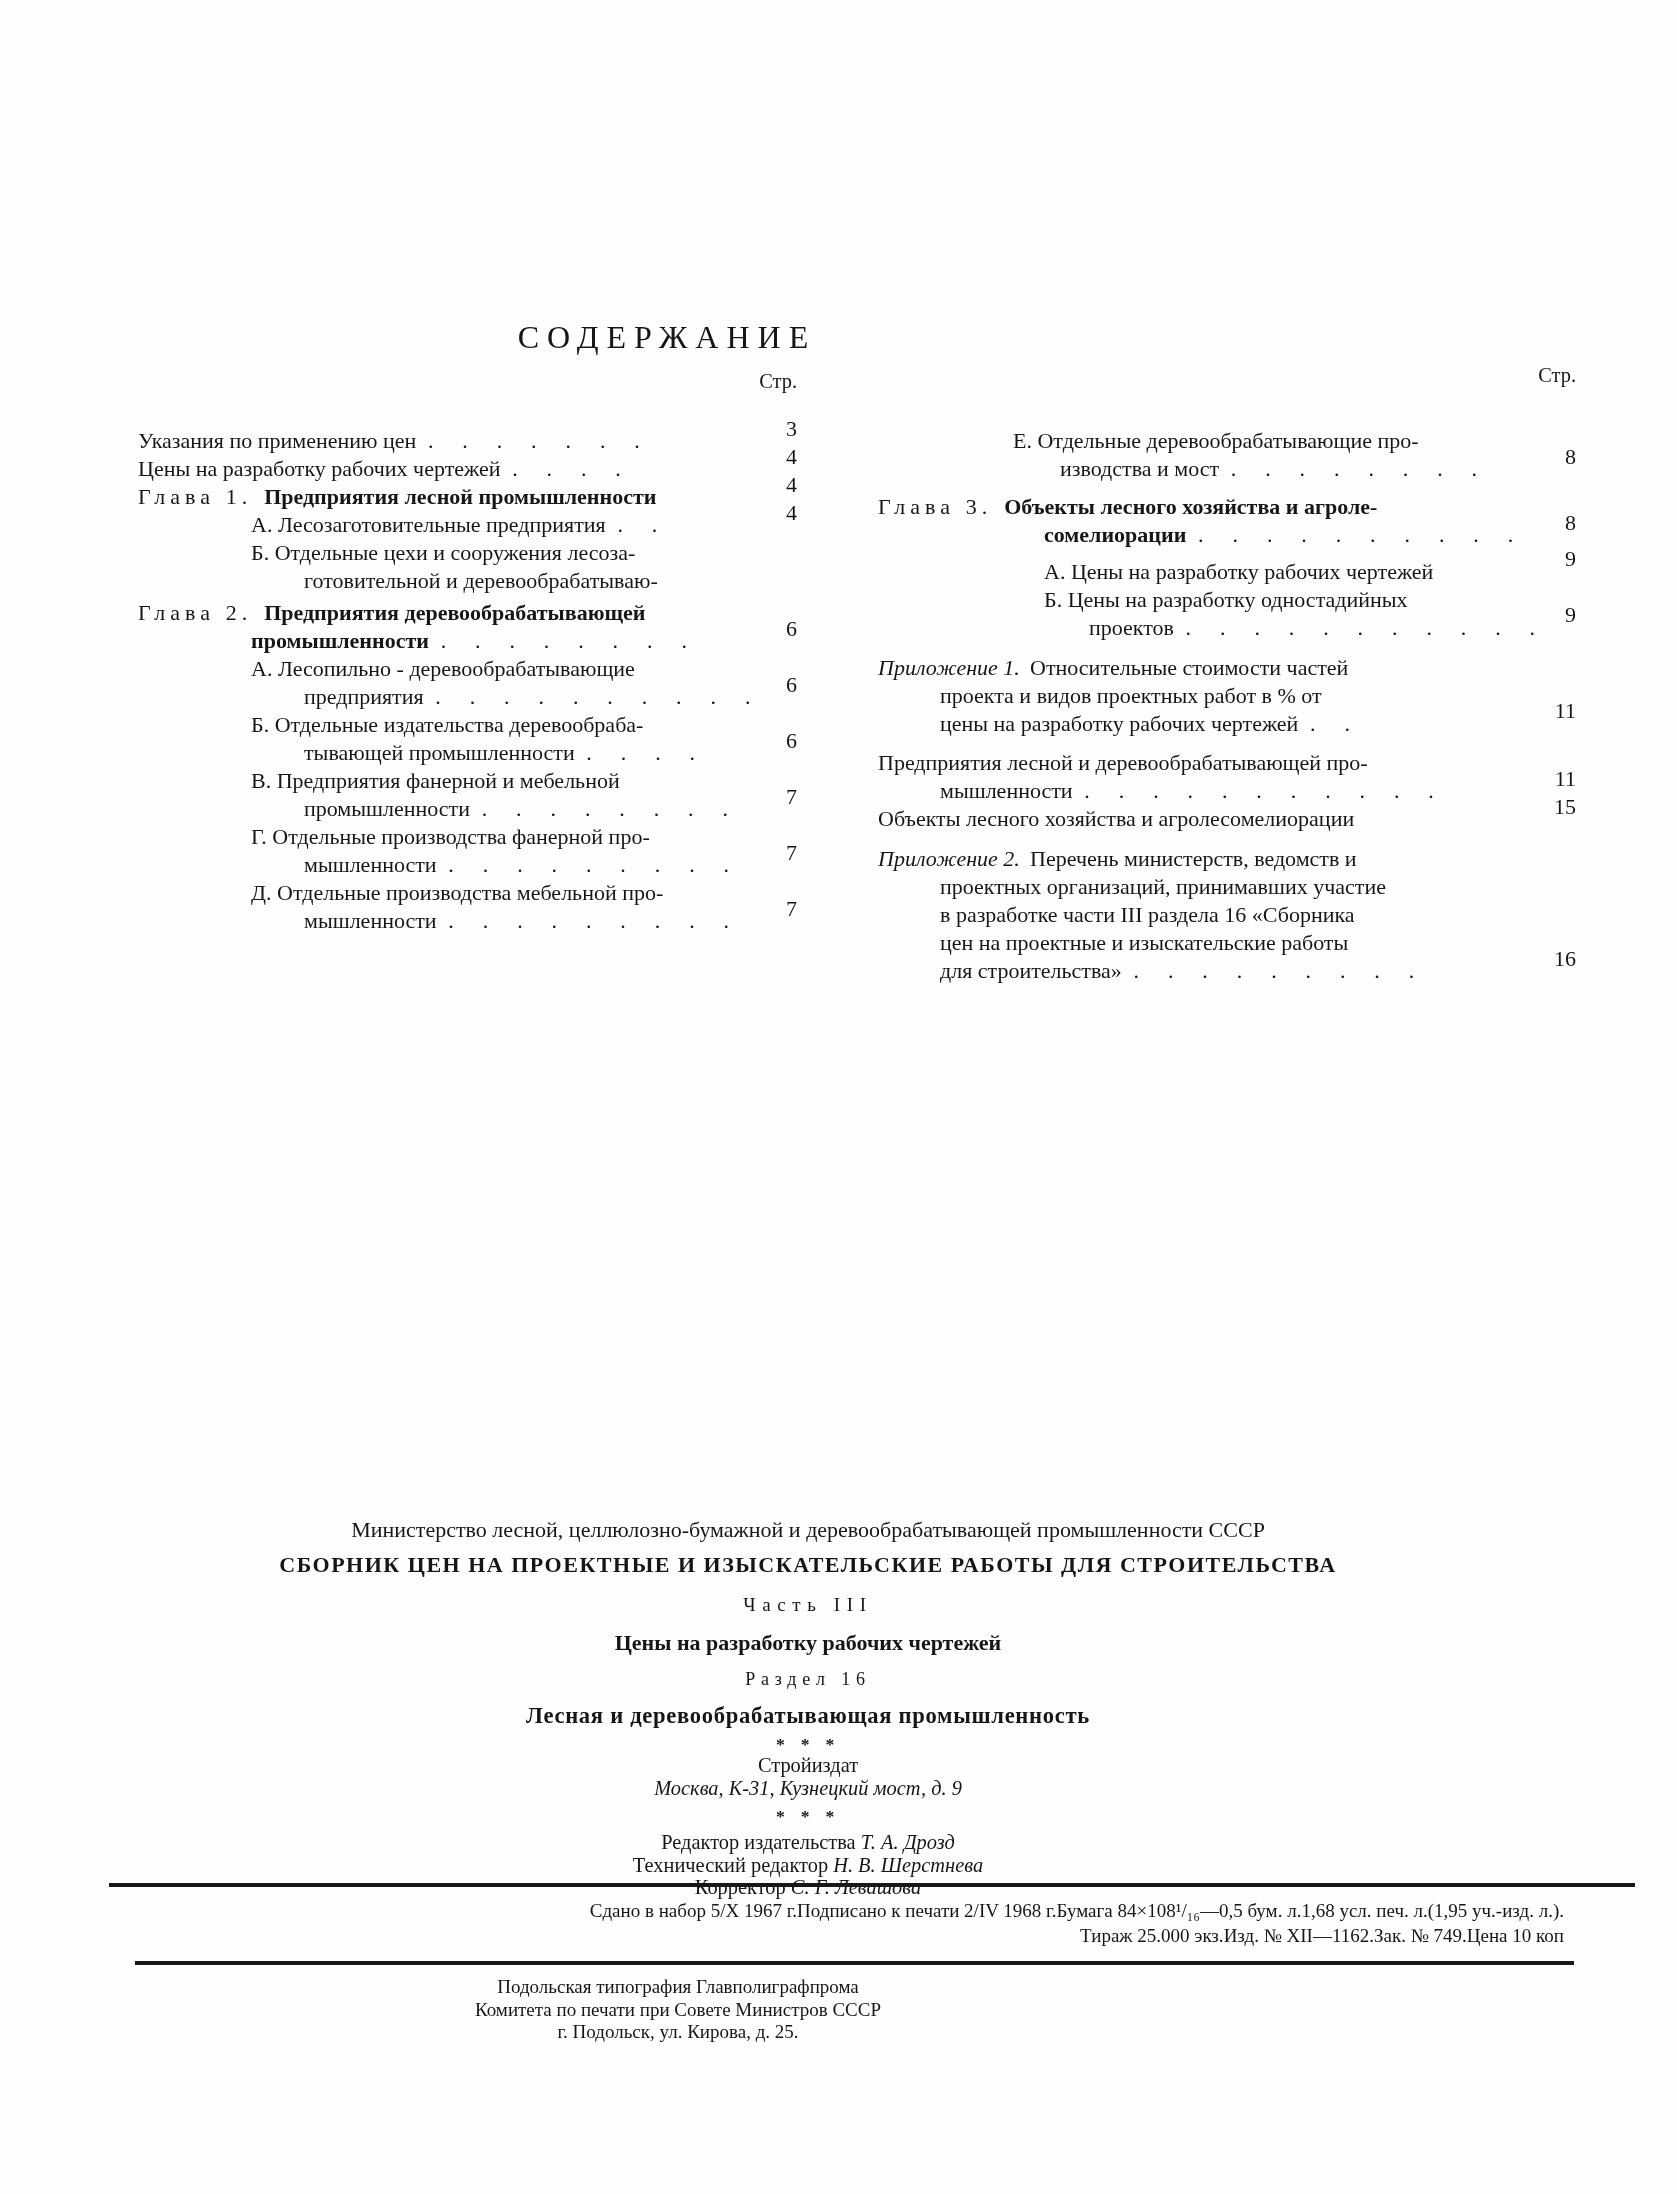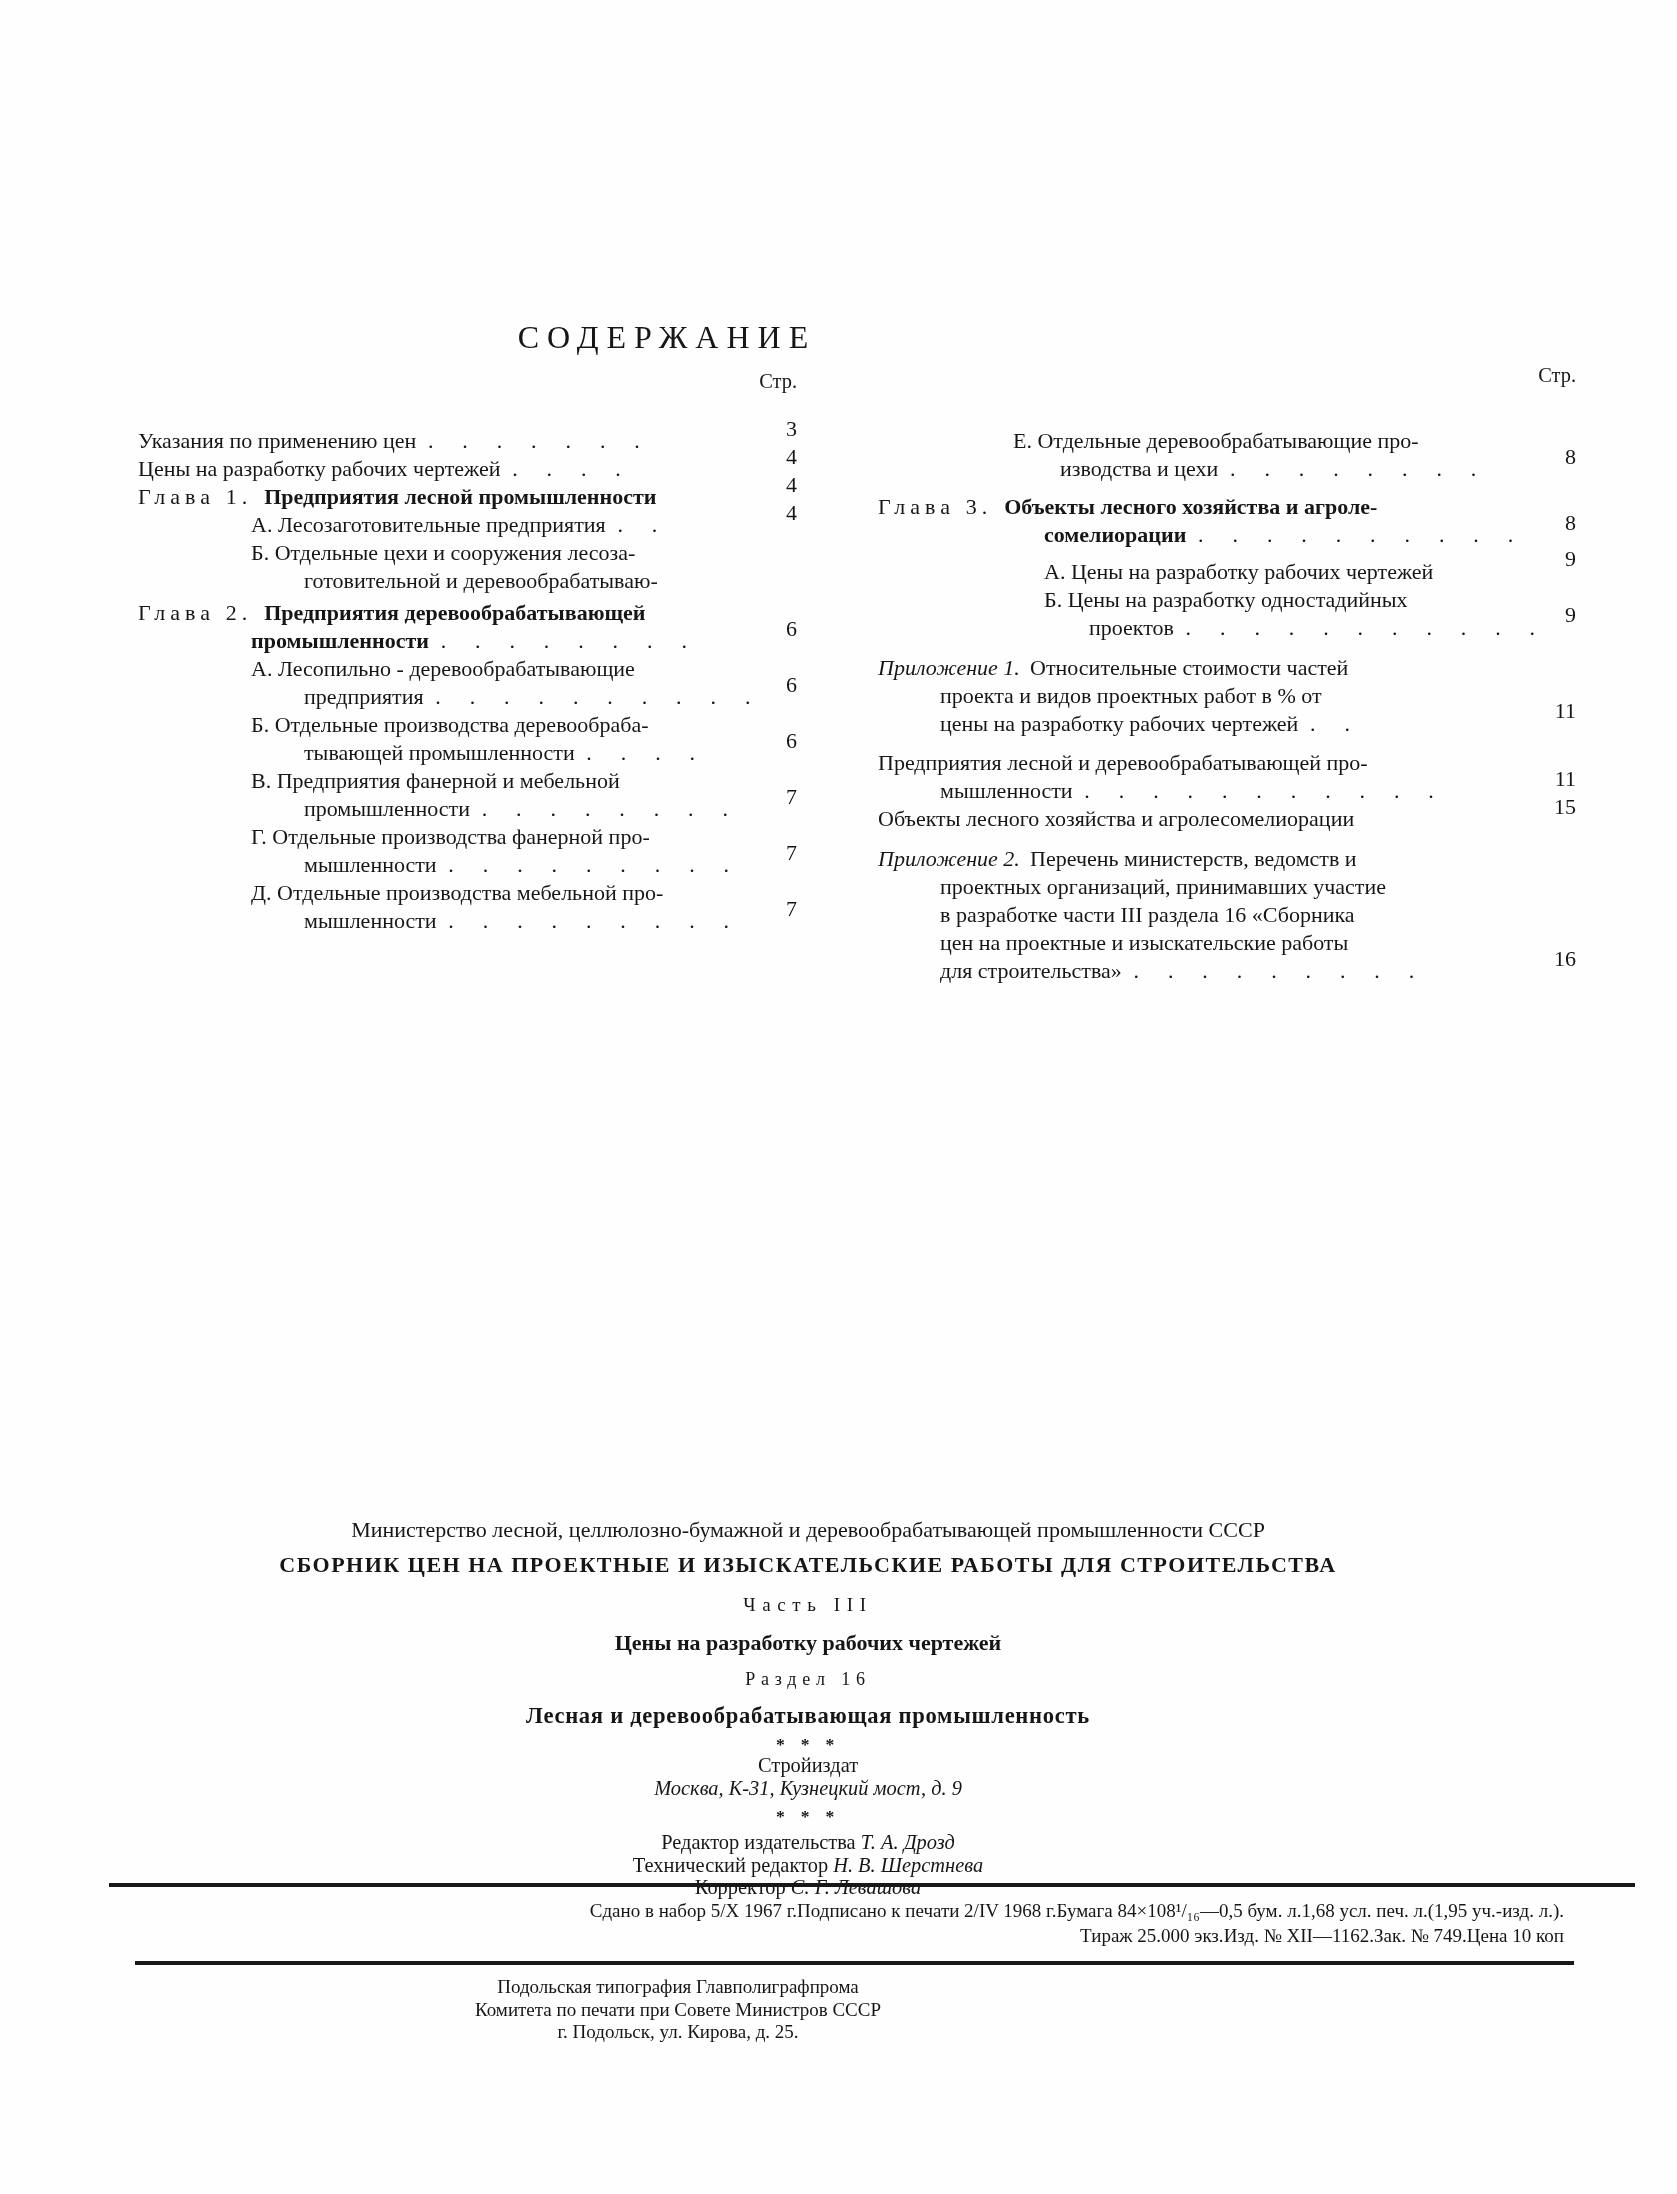--- a/index.html
+++ b/index.html
@@ -70,33 +70,33 @@
     <div class="ln i0"><span>Указания по применению цен</span><span class="d">. . . . . . .</span><span class="pg">3</span></div>
     <div class="ln i0"><span>Цены на разработку рабочих чертежей</span><span class="d">. . . .</span><span class="pg">4</span></div>
     <div class="ln i0"><span class="gl">Глава 1.</span><span class="bm">Предприятия лесной промышленности</span><span class="pg">4</span></div>
     <div class="ln i1"><span>А. Лесозаготовительные предприятия</span><span class="d">. .</span><span class="pg">4</span></div>
     <div class="ln i1"><span>Б. Отдельные цехи и сооружения лесоза-</span></div>
     <div class="ln i2"><span>готовительной и деревообрабатываю-</span></div>
     <div class="ln i0 g6"><span class="gl">Глава 2.</span><span class="bm">Предприятия деревообрабатывающей</span></div>
     <div class="ln i1"><span class="bm">промышленности</span><span class="d">. . . . . . . .</span><span class="pg">6</span></div>
     <div class="ln i1"><span>А. Лесопильно - деревообрабатывающие</span></div>
     <div class="ln i2"><span>предприятия</span><span class="d">. . . . . . . . . .</span><span class="pg">6</span></div>
-    <div class="ln i1"><span>Б. Отдельные производства деревообраба-</span></div>
+    <div class="ln i1"><span>Б. Отдельные издательства деревообраба-</span></div>
     <div class="ln i2"><span>тывающей промышленности</span><span class="d">. . . .</span><span class="pg">6</span></div>
     <div class="ln i1"><span>В. Предприятия фанерной и мебельной</span></div>
     <div class="ln i2"><span>промышленности</span><span class="d">. . . . . . . .</span><span class="pg">7</span></div>
     <div class="ln i1"><span>Г. Отдельные производства фанерной про-</span></div>
     <div class="ln i2"><span>мышленности</span><span class="d">. . . . . . . . .</span><span class="pg">7</span></div>
     <div class="ln i1"><span>Д. Отдельные производства мебельной про-</span></div>
     <div class="ln i2"><span>мышленности</span><span class="d">. . . . . . . . .</span><span class="pg">7</span></div>
   </div>
 
   <div class="col col-right">
     <div class="ln r2"><span>Е. Отдельные деревообрабатывающие про-</span></div>
-    <div class="ln r4"><span>изводства и цехи</span><span class="d">. . . . . . . .</span><span class="pg">8</span></div>
+    <div class="ln r4"><span>изводства и мост</span><span class="d">. . . . . . . .</span><span class="pg">8</span></div>
     <div class="ln r0 g14"><span class="gl">Глава 3.</span><span class="bm">Объекты лесного хозяйства и агроле-</span></div>
     <div class="ln r3"><span class="bm">сомелиорации</span><span class="d">. . . . . . . . . .</span><span class="pg">8</span></div>
     <div class="ln r3 g12"><span>А. Цены на разработку рабочих чертежей</span><span class="pg">9</span></div>
     <div class="ln r3"><span>Б. Цены на разработку одностадийных</span></div>
     <div class="ln r5"><span>проектов</span><span class="d">. . . . . . . . . . .</span><span class="pg">9</span></div>
     <div class="ln r0 g16"><span class="pi">Приложение 1.</span><span>Относительные стоимости частей</span></div>
     <div class="ln r1"><span>проекта и видов проектных работ в % от</span></div>
     <div class="ln r1"><span>цены на разработку рабочих чертежей</span><span class="d">. .</span><span class="pg">11</span></div>
     <div class="ln r0 g16"><span>Предприятия лесной и деревообрабатывающей про-</span></div>
     <div class="ln r1"><span>мышленности</span><span class="d">. . . . . . . . . . .</span><span class="pg">11</span></div>

